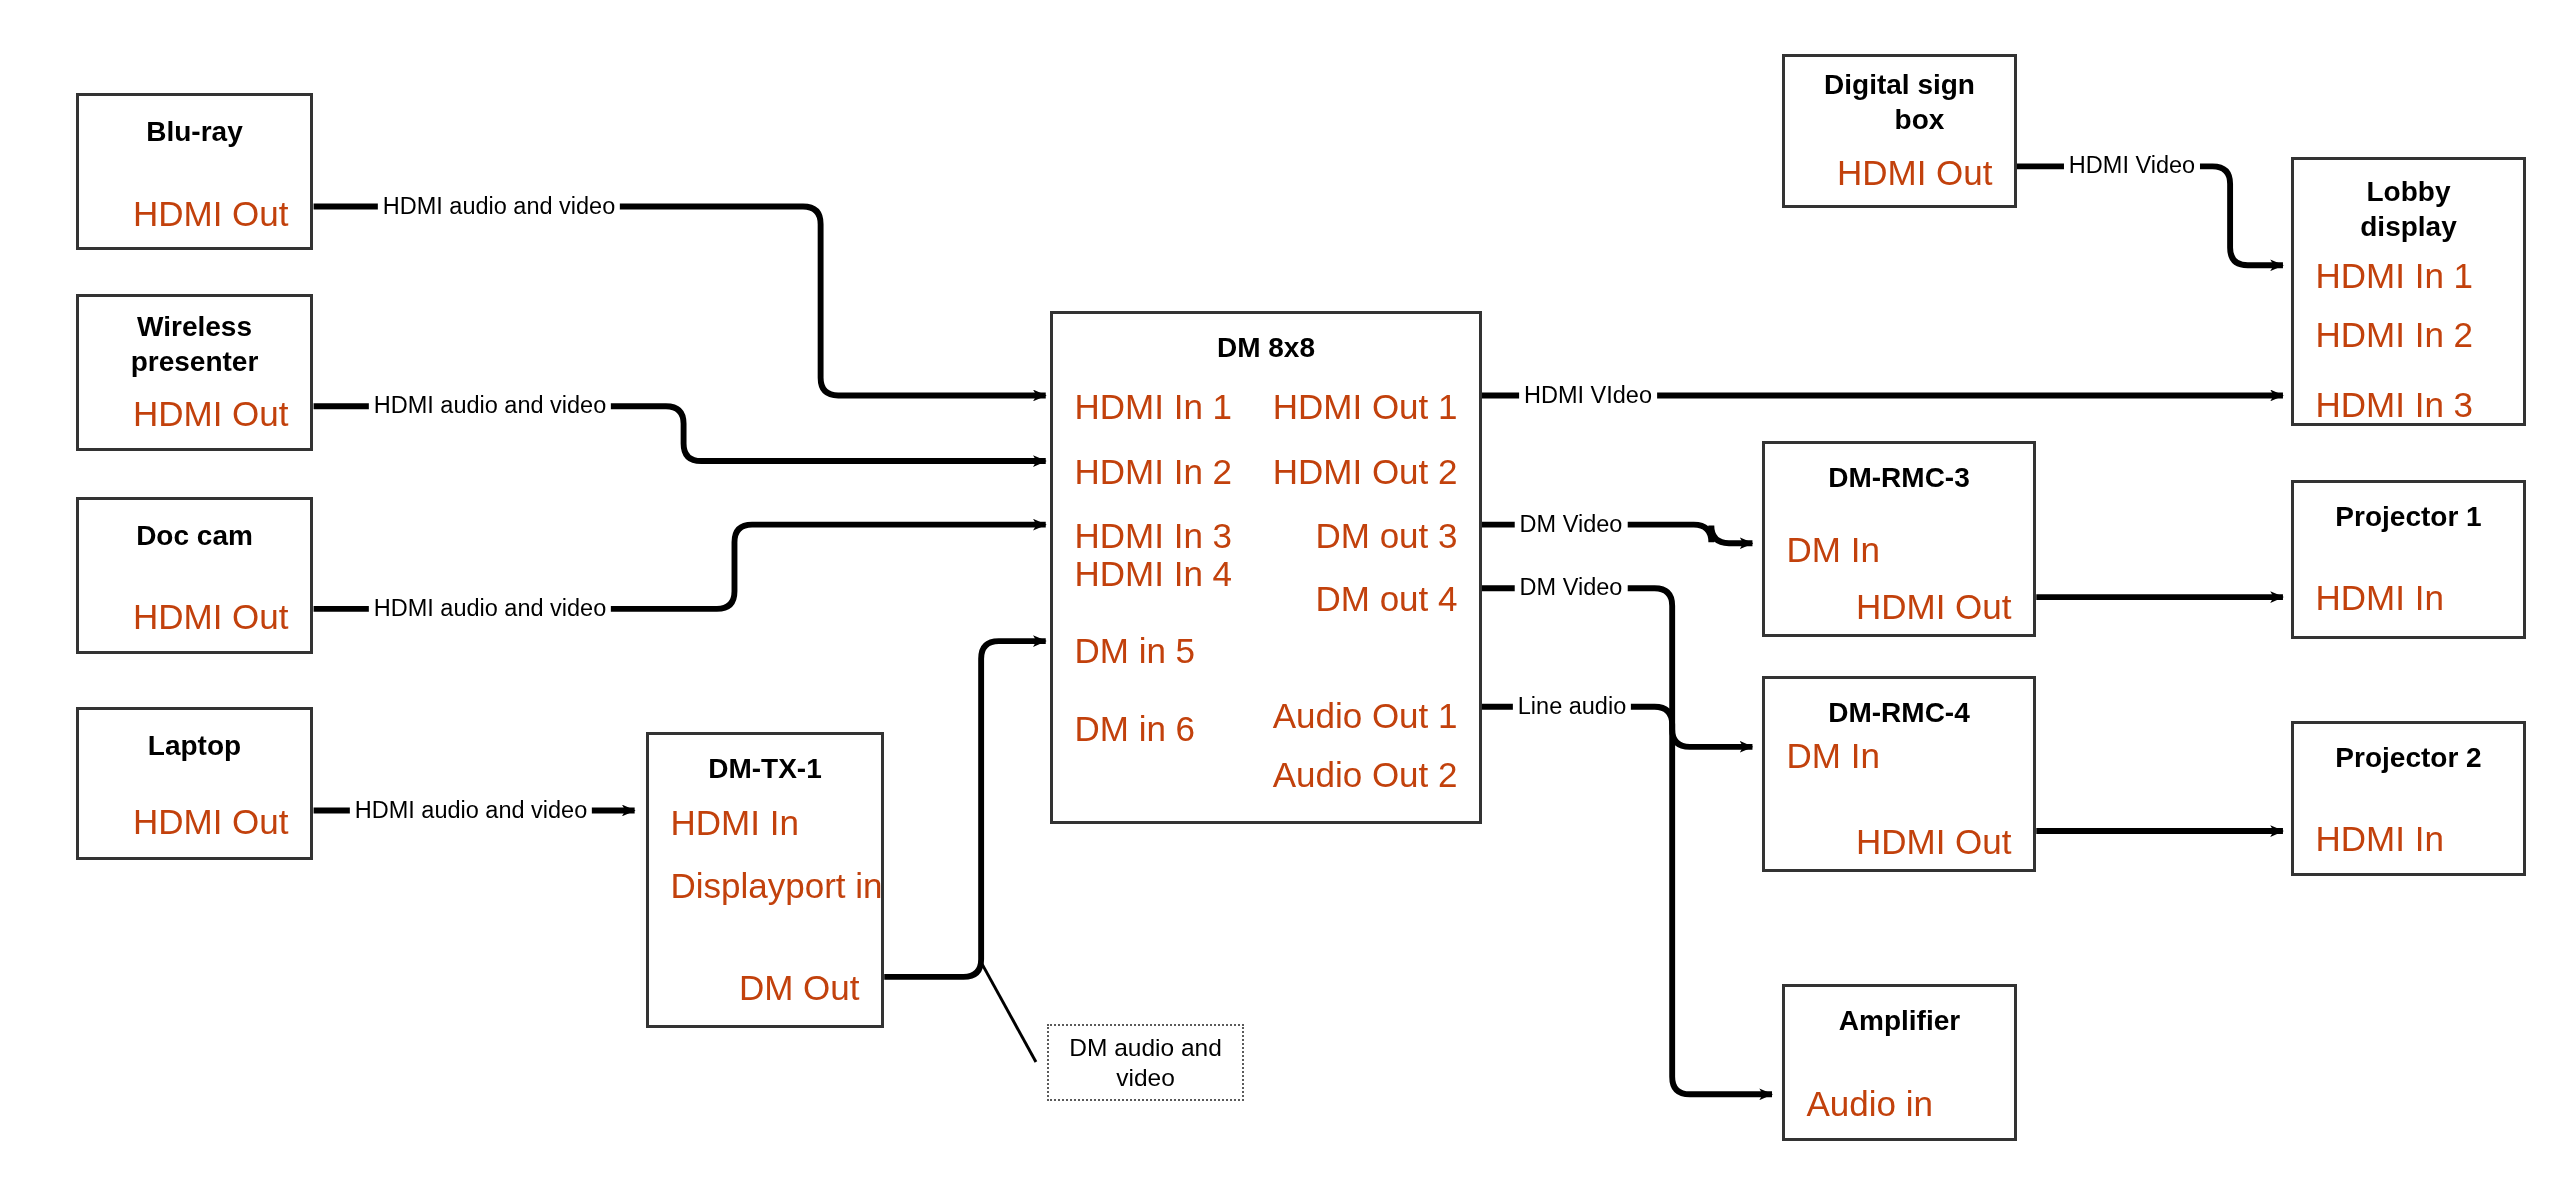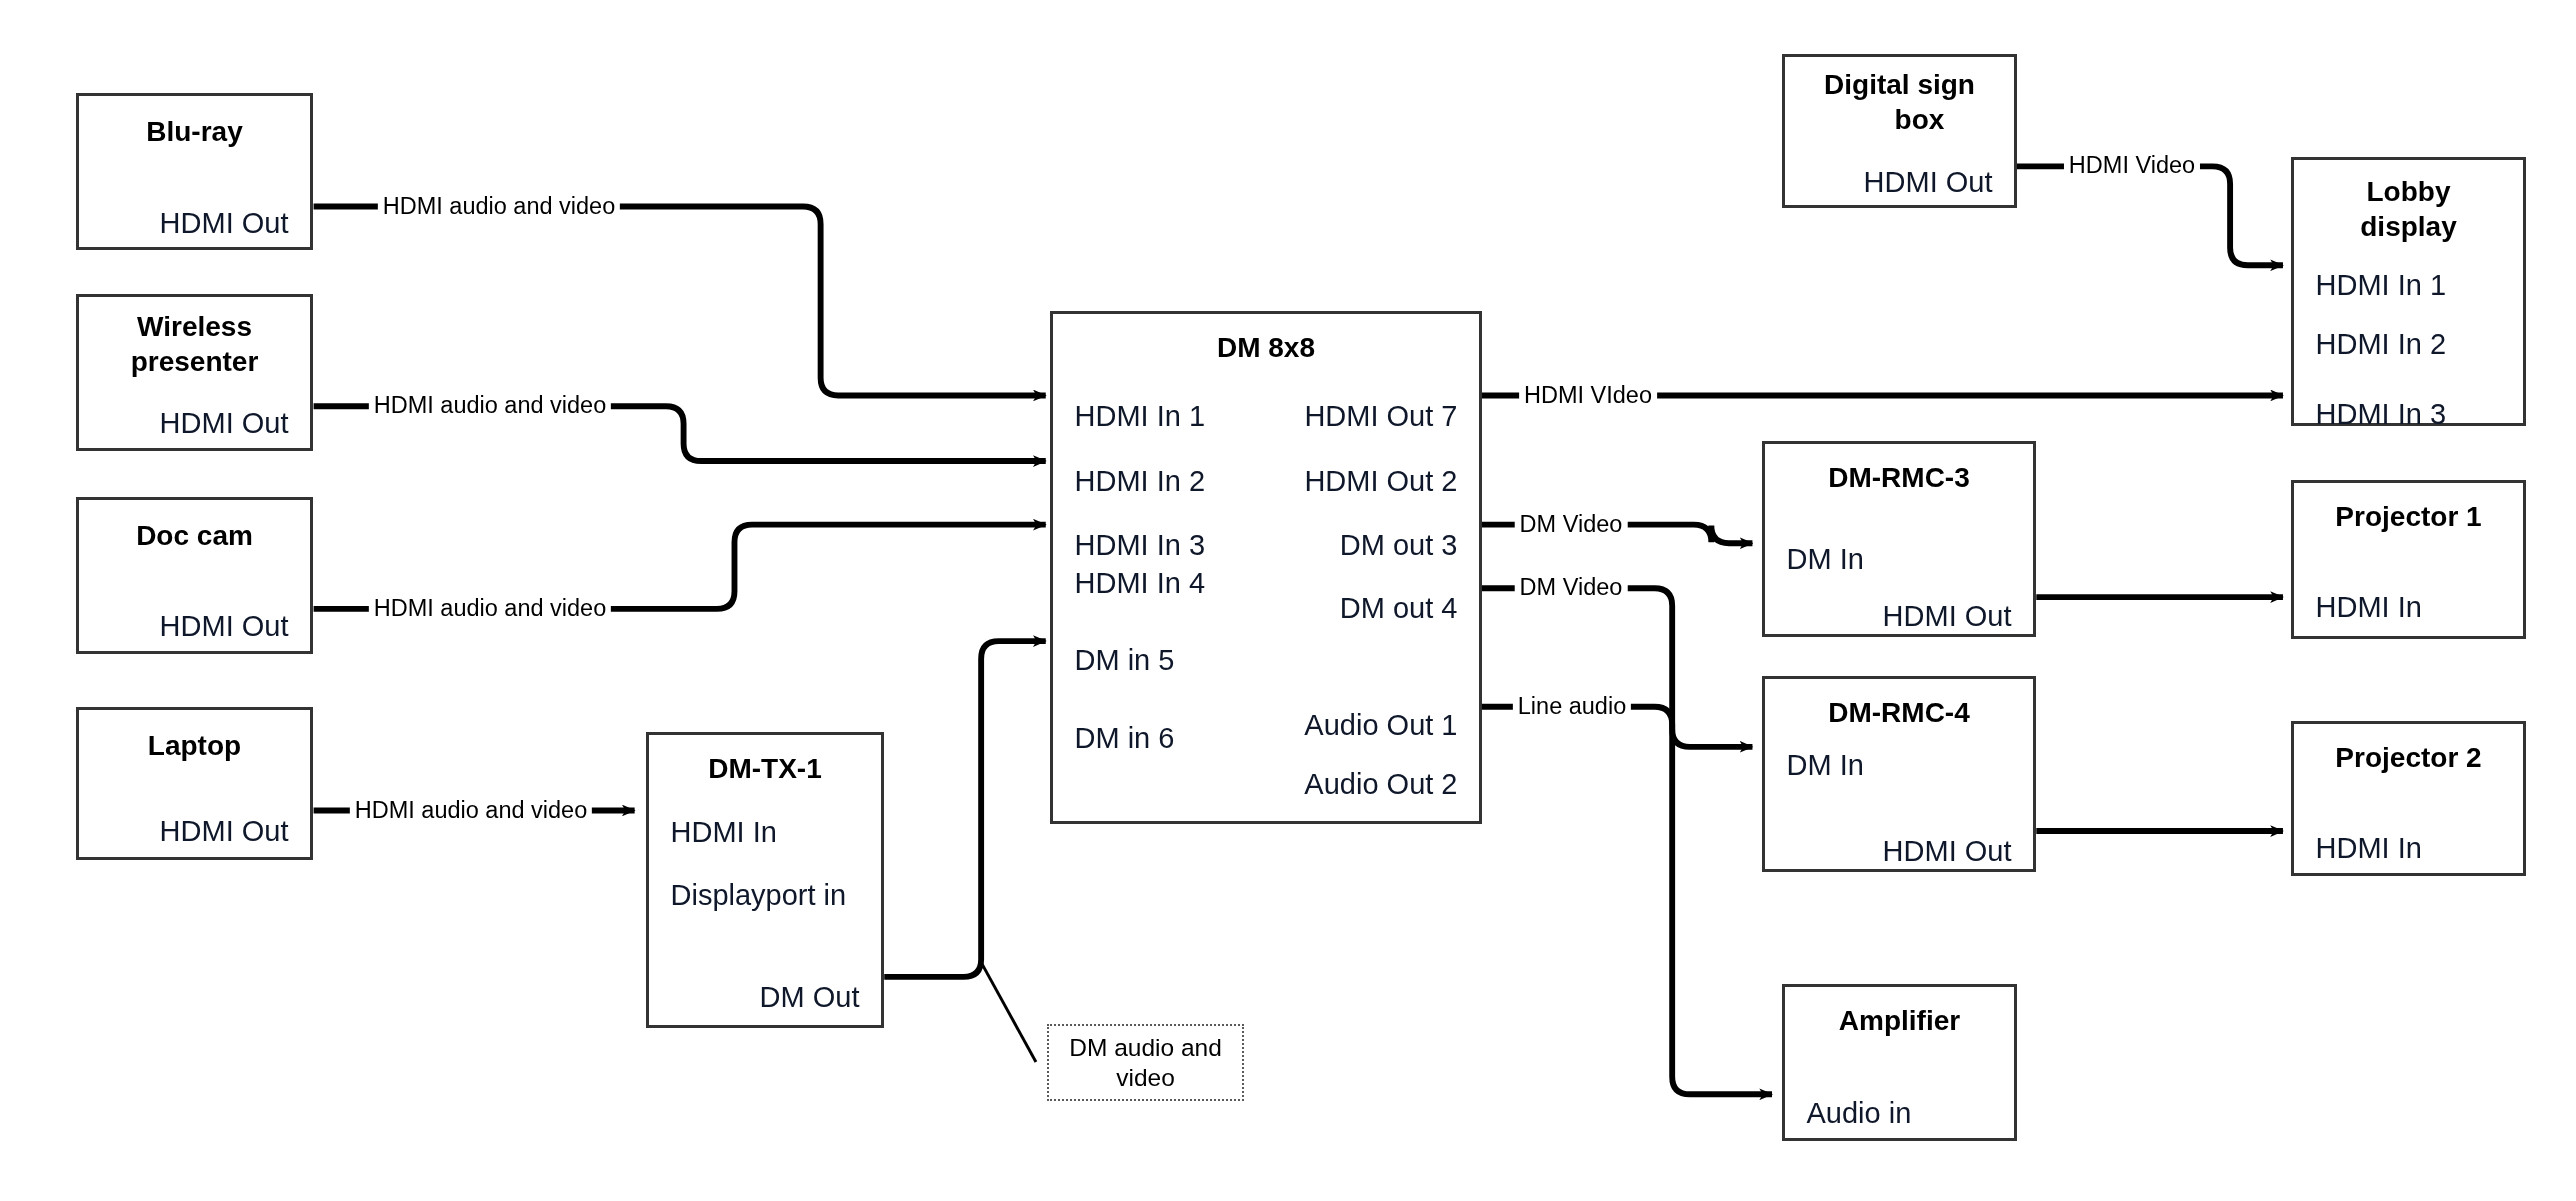--- a/index.html
+++ b/index.html
@@ -20,25 +20,24 @@
   .node-title{
     position:absolute;left:0;right:0;
     text-align:center;
     font-weight:bold;
     font-size:28px;
     line-height:1.17;
     color:#000000;
   }
   .port{
     position:absolute;
-    font-size:29px;
+    font-size:35px;
     line-height:1;
-    color:#0f172a;
+    color:#c2410c;
     white-space:nowrap;
-    margin-top:13px;
   }
   .port.left{left:21.5px;text-align:left;}
   .port.right{right:21.5px;text-align:right;}
   .wire-label{
     position:absolute;
     font-size:23.5px;
     line-height:1;
     color:#000000;
     white-space:nowrap;
     background:#ffffff;
@@ -131,21 +130,21 @@
   <div class="node" style="left:1050px;top:311px;width:432px;height:513px;">
     <div class="node-title" style="top:17.6px;">DM 8x8</div>
 
     <div class="port left" style="top:75px;">HDMI In 1</div>
     <div class="port left" style="top:140px;">HDMI In 2</div>
     <div class="port left" style="top:204px;">HDMI In 3</div>
     <div class="port left" style="top:242px;">HDMI In 4</div>
     <div class="port left" style="top:319px;">DM in 5</div>
     <div class="port left" style="top:397px;">DM in 6</div>
 
-    <div class="port right" style="top:75px;">HDMI Out 7</div>
+    <div class="port right" style="top:75px;">HDMI Out 1</div>
     <div class="port right" style="top:140px;">HDMI Out 2</div>
     <div class="port right" style="top:204px;">DM out 3</div>
     <div class="port right" style="top:267px;">DM out 4</div>
     <div class="port right" style="top:384px;">Audio Out 1</div>
     <div class="port right" style="top:443px;">Audio Out 2</div>
   </div>
 
   <div class="node" style="left:1782px;top:54px;width:235px;height:154px;">
     <div class="node-title" style="top:11.7px;">Digital sign</div>
     <div class="node-title" style="top:47px;padding-left:40px;">box</div>

